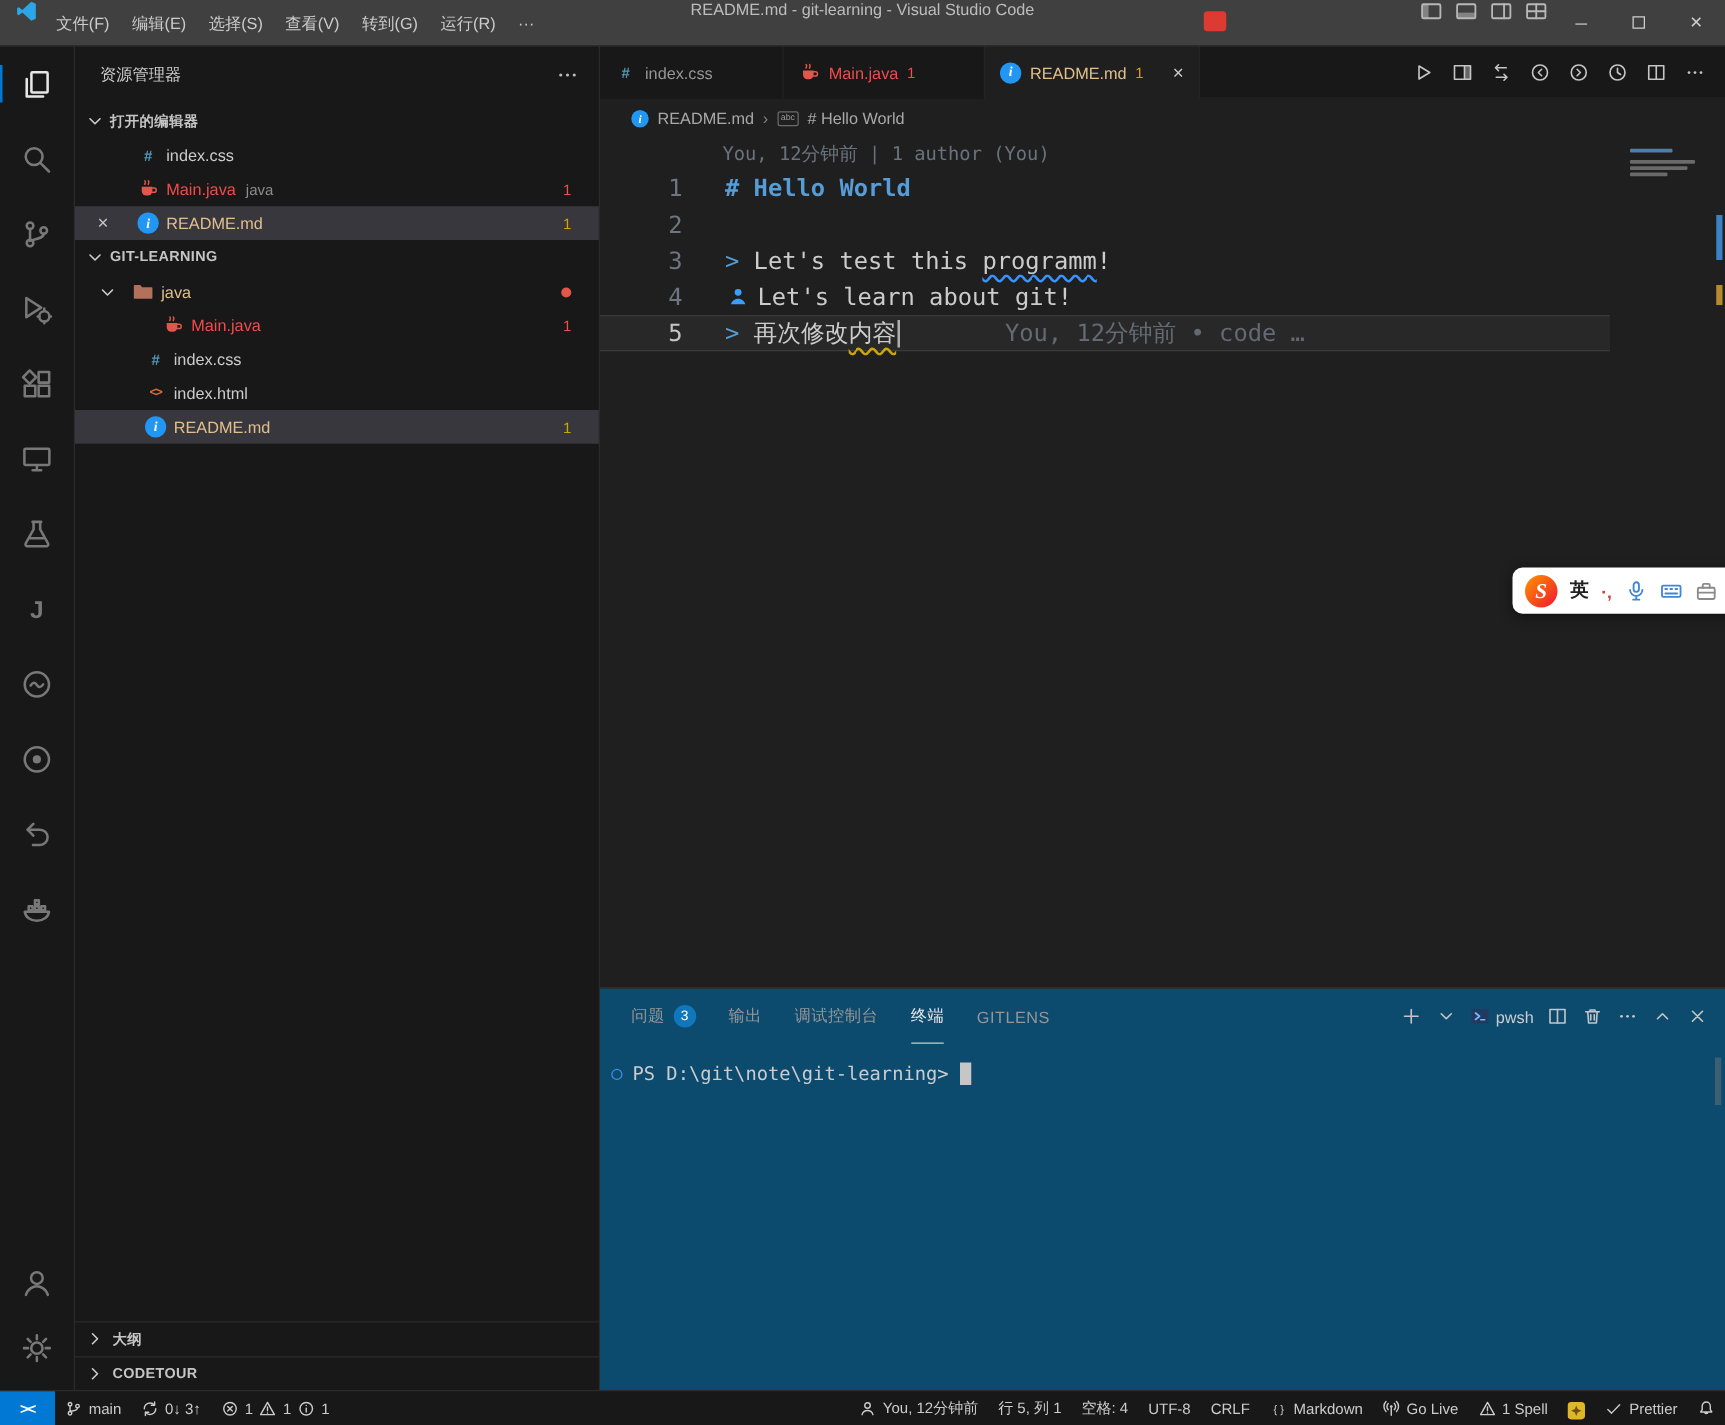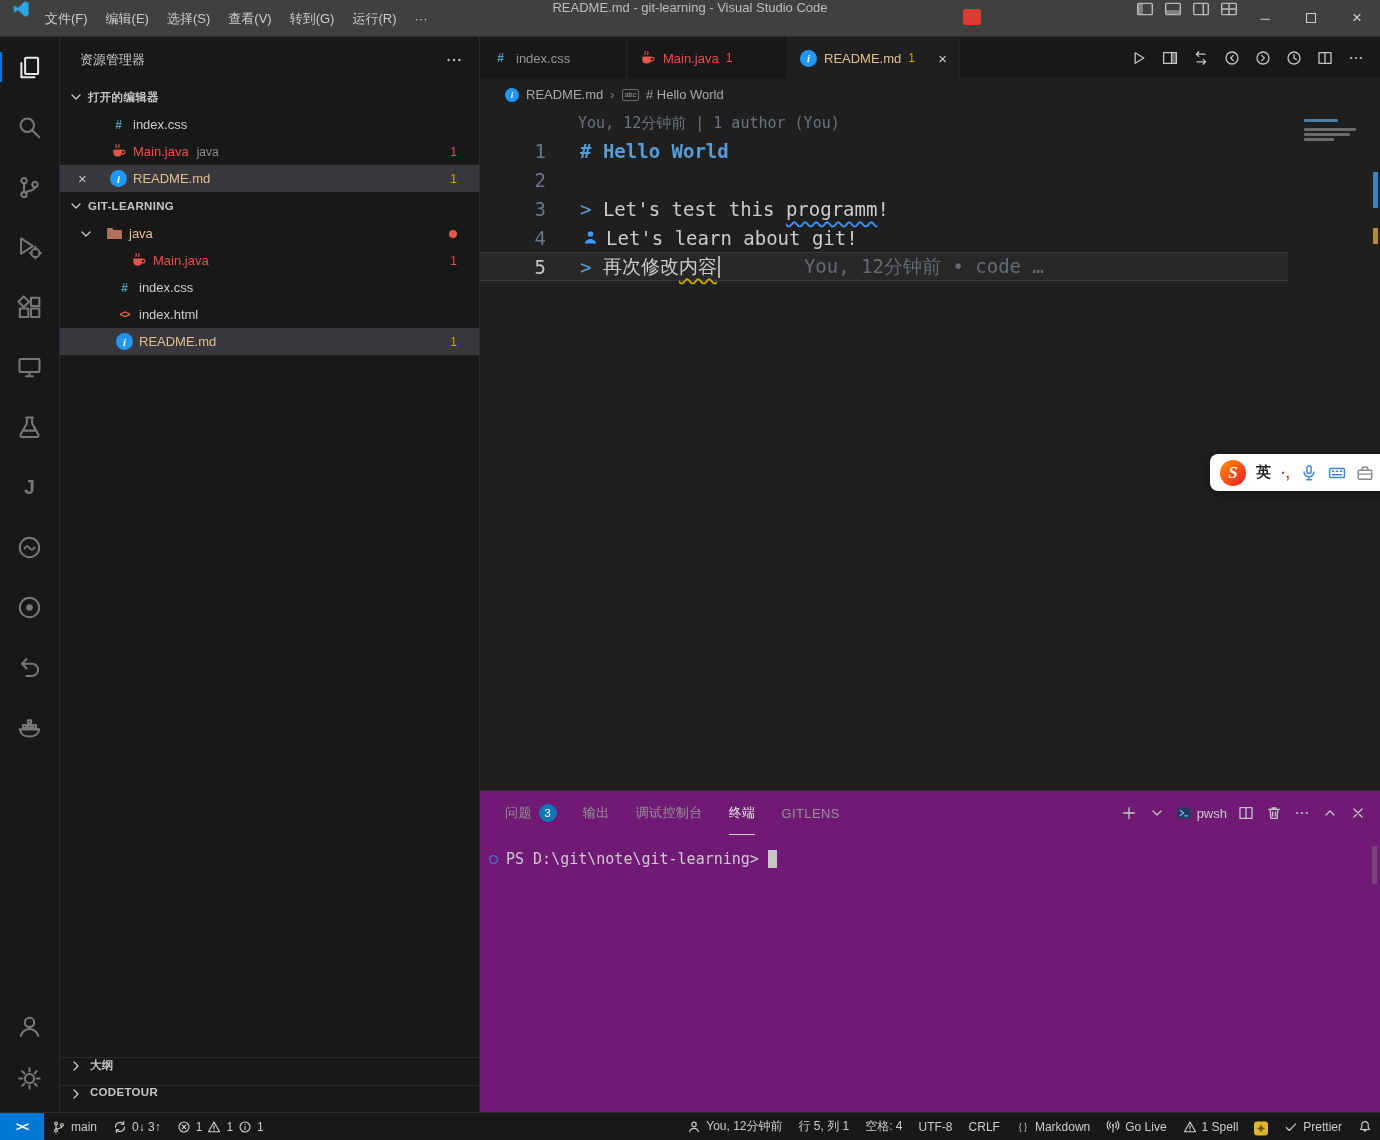--- a/index.html
+++ b/index.html
@@ -50,21 +50,21 @@
 .indent2{width:46px;flex:none}
 .ex-label.normal{color:#cccccc}
 .ex-label.error{color:#f14c4c}
 .ex-label.modified{color:#e2c08d}
 .ex-hint{color:#8c8c8c;font-size:12px;margin-left:2px}
 .ex-badge{font-size:12px;margin-left:auto}
 .ex-badge.error{color:#f14c4c}
 .ex-badge.warning{color:#cca700}
 .mod-dot{width:8px;height:8px;border-radius:50%;background:#e45649;margin-left:auto}
 .sidebar-bottom{position:absolute;left:0;right:0;bottom:0}
-.bottom-sec{height:27.5px;border-top:1px solid #2b2b2b;display:flex;align-items:flex-start;gap:6px;padding:0 8px;cursor:pointer}
+.bottom-sec{height:27.5px;border-top:1px solid #2b2b2b;display:flex;align-items:center;gap:6px;padding:0 8px;cursor:pointer}
 .bottom-sec .chev{width:16px;height:16px;color:#cccccc}
 .bottom-sec .chev svg{width:16px;height:16px}
 .bottom-sec .lbl{font-weight:700;font-size:11.5px;color:#c5c5c5;letter-spacing:.3px}
 
 
 .fi{display:inline-flex;width:17px;height:17px;align-items:center;justify-content:center;font-weight:700;font-size:12px;flex:none}
 .fi-css{color:#519aba}
 .fi-html{color:#e0703a;font-size:10px;letter-spacing:-1px}
 .fi-info{background:#2196f3;color:#fff;border-radius:50%;font-size:11px;font-family:"Liberation Serif",serif;font-style:italic}
 .fi-svg{width:17px;height:17px;flex:none}
@@ -112,21 +112,21 @@
 .caret{display:inline-block;width:2px;height:22px;background:#aeafad;margin-left:1px}
 .inline-blame{color:#6e7681;margin-left:84px;opacity:.85}
 .minimap{position:absolute;right:12px;top:4px;width:66px;height:120px;cursor:pointer}
 .mm-line{position:absolute;left:2px;height:3px;border-radius:1px;background:#6a6a6a}
 .mm-blue{background:#4f7fa8}
 .ruler-mark{position:absolute;right:2px;width:5px}
 .rm-blue{top:62px;height:36px;background:#3b82c4}
 .rm-gold{top:118px;height:16px;background:#b58a2e}
 
 
-.panel{position:absolute;left:0;right:0;bottom:0;height:322px;background:#701a75;border-top:1px solid #2b2b2b}
+.panel{position:absolute;left:0;right:0;bottom:0;height:322px;background:#0c4a6e;border-top:1px solid #2b2b2b}
 .panel-tabbar{height:44px;display:flex;align-items:center;padding:0 10px 0 25px}
 .panel-tabs{display:flex;align-items:center;gap:26px;height:44px}
 .ptab{height:44px;display:flex;align-items:center;gap:7px;color:#969696;cursor:pointer;letter-spacing:.4px}
 .ptab.active{color:#e7e7e7;border-bottom:1px solid #cccccc}
 .ptab-badge{min-width:18px;height:18px;border-radius:9px;background:#1177bb;color:#fff;font-size:11px;display:flex;align-items:center;justify-content:center;padding:0 4px}
 .panel-actions{margin-left:auto;display:flex;align-items:center;gap:4px}
 .pa{height:24px;min-width:24px;display:flex;align-items:center;justify-content:center;gap:5px;color:#c5c5c5;cursor:pointer;padding:0 3px}
 .pa svg{width:16px;height:16px}
 .pa .pa-text{color:#cccccc}
 .terminal{position:absolute;left:0;right:0;top:44px;bottom:0;padding:14px 0 0 26px;font-family:"DejaVu Sans Mono",monospace;font-size:15px;line-height:21px;cursor:text}

